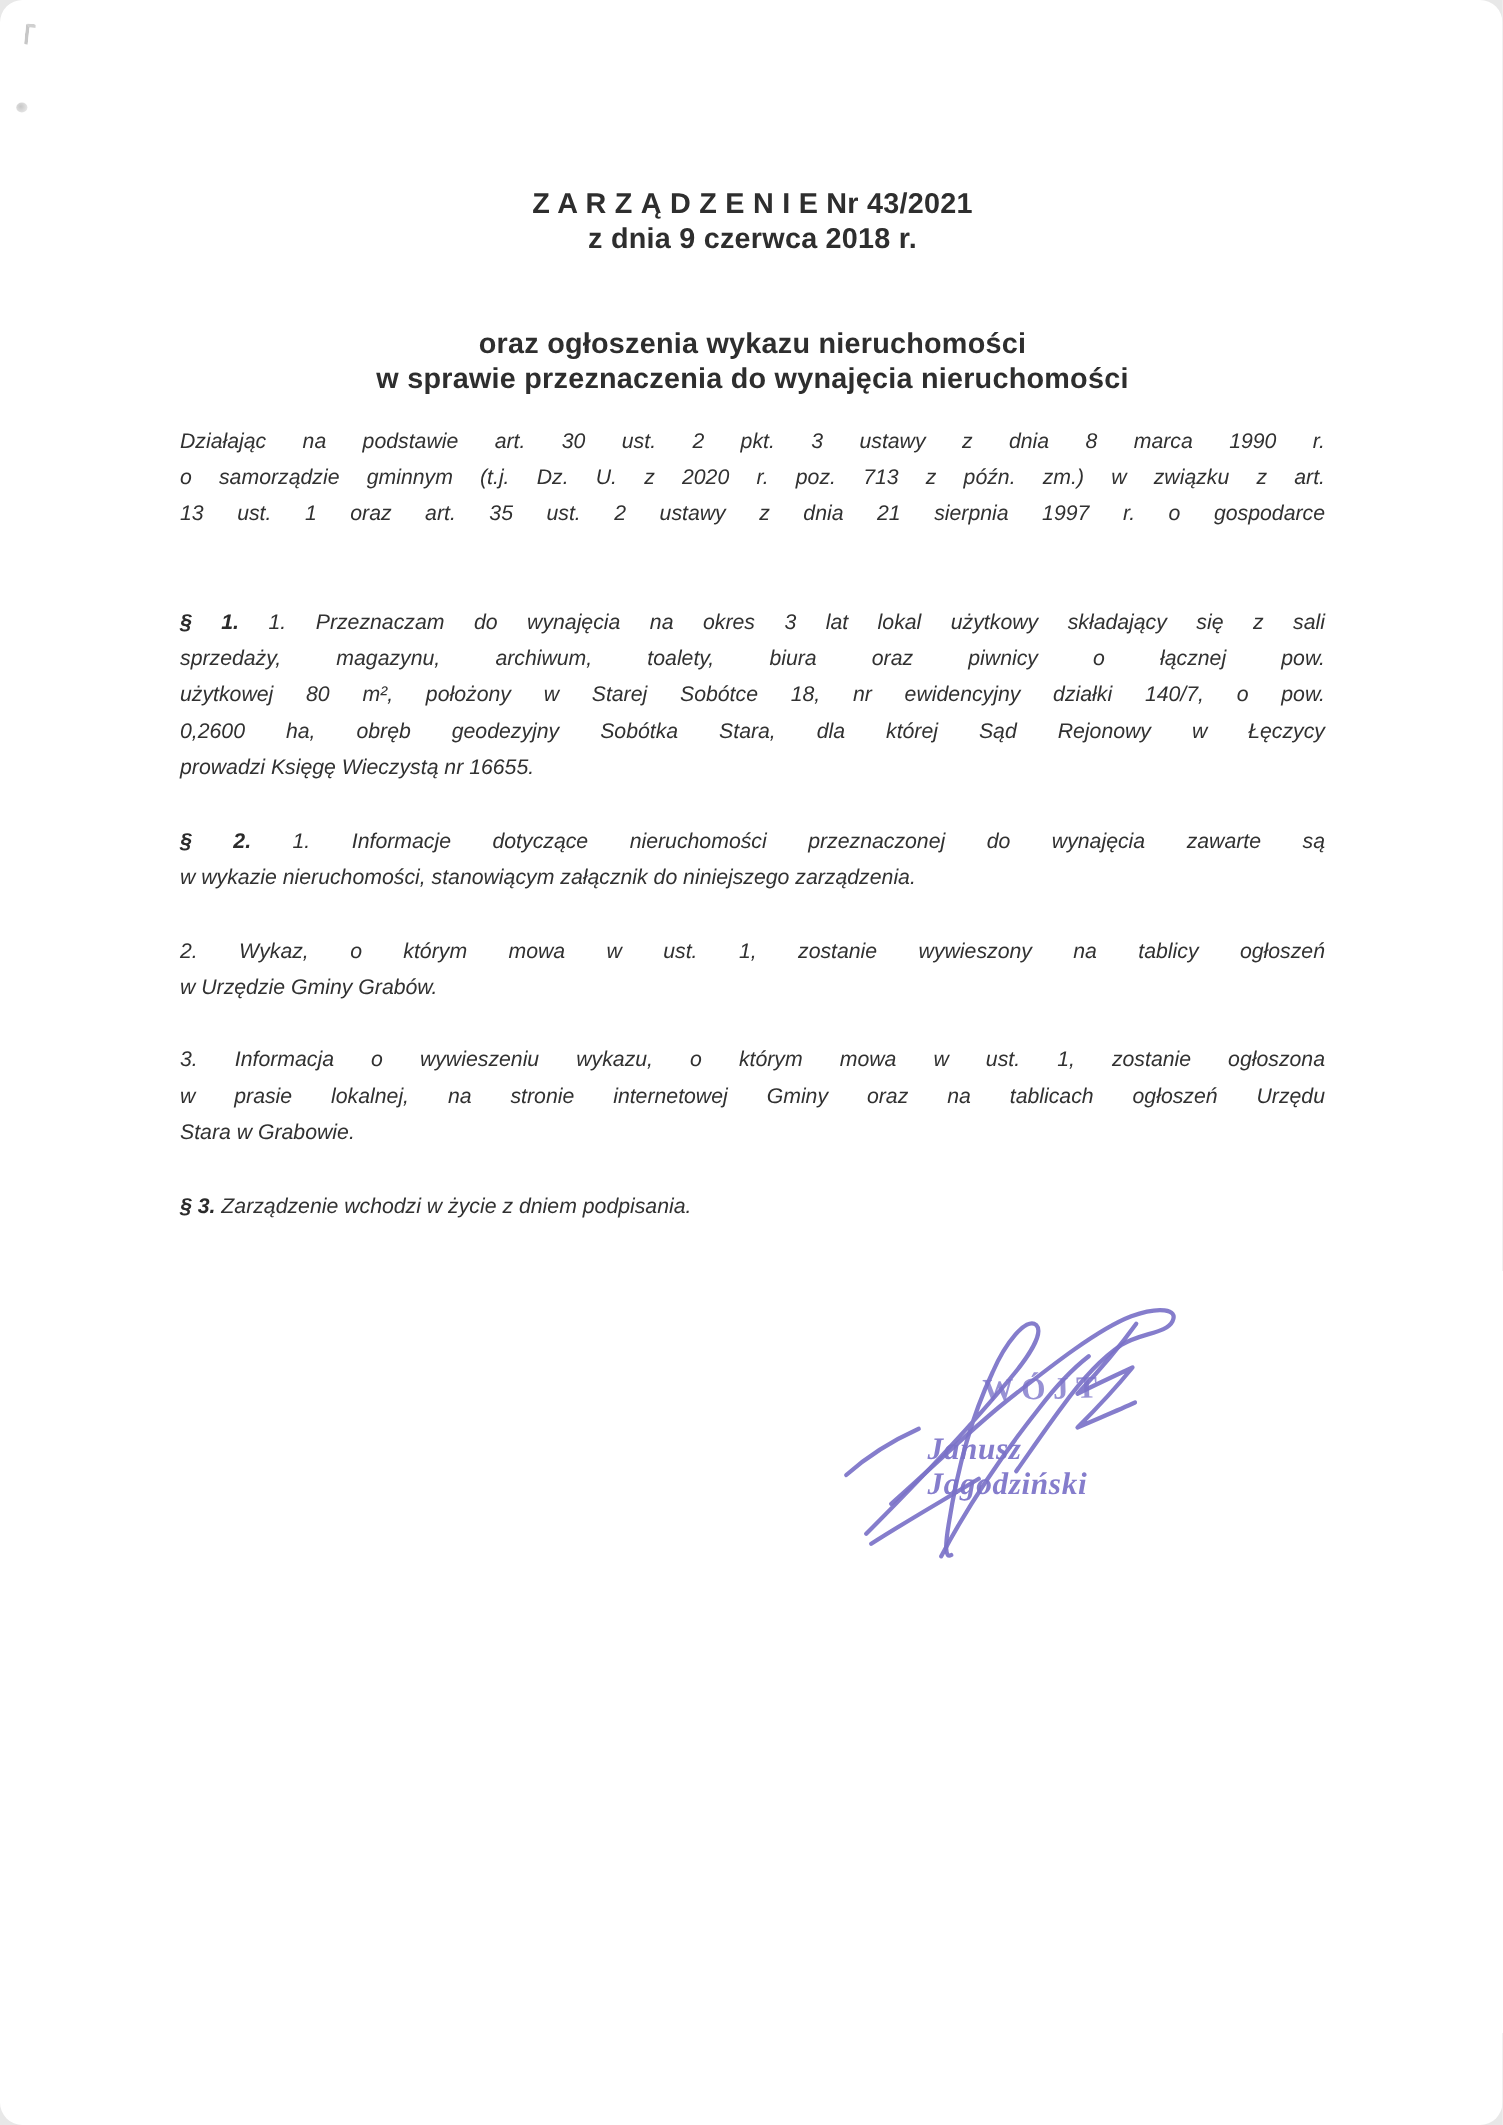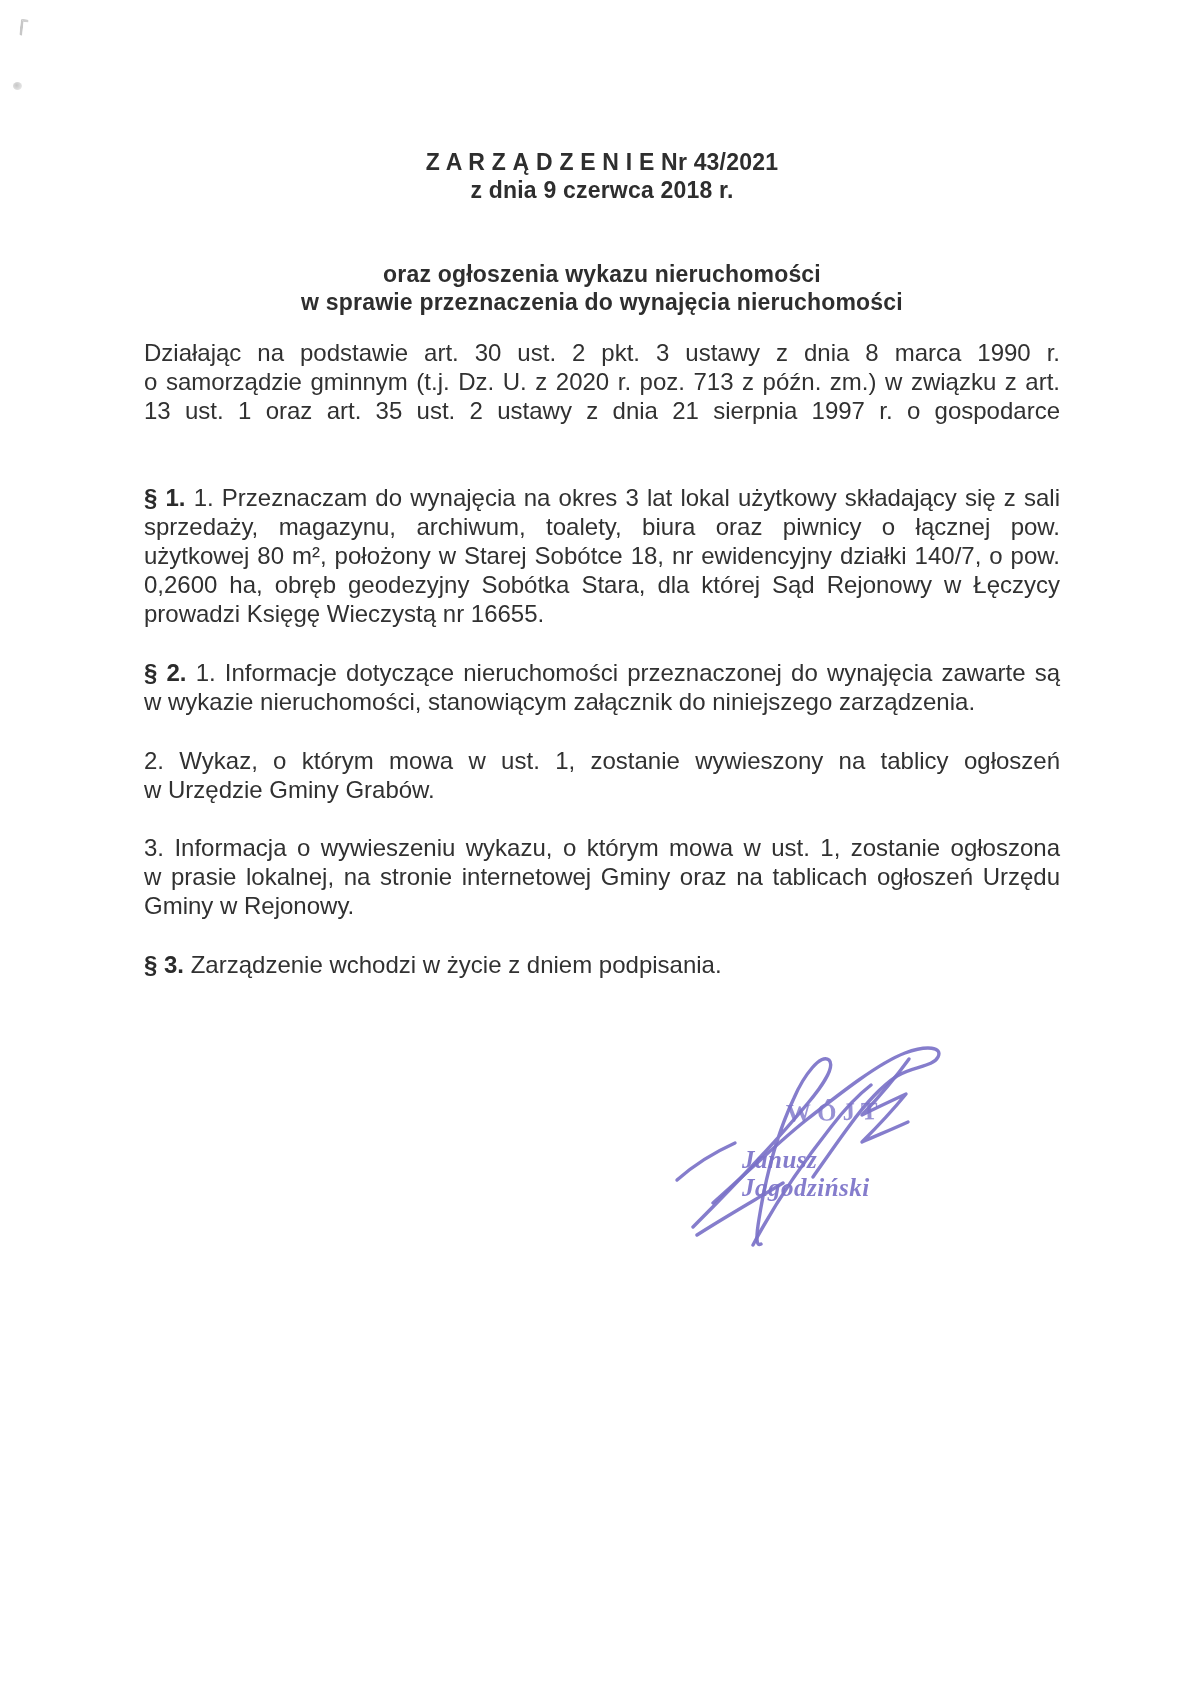--- a/index.html
+++ b/index.html
@@ -4,20 +4,21 @@
 <style>
   html,body { margin:0; padding:0; background:#e8e8e8; }
   .page {
     position:relative;
     width:1202px; height:1700px;
     margin:0 auto;
     background:var(--paper,#ffffff);
     font-family:"Liberation Sans", sans-serif;
     color:var(--text,#303030);
     overflow:hidden;
+    border-radius:18px;
   }
 
   
   .speck1 {
     position:absolute; left:20px; top:19px; width:5px; height:14px;
     border-left:3px solid #9a9a9a; border-top:3px solid #ababab;
     opacity:.55; transform:rotate(6deg); border-radius:2px;
   }
   .speck2 {
     position:absolute; left:13px; top:82px; width:9px; height:8px;
@@ -32,22 +33,23 @@
     font-size:23px; line-height:28px;
     color:#2e2e2e;
     letter-spacing:.2px;
   }
   .title-block   { top:148px; }
   .subject-block { top:260px; }
 
   
   .body-para {
     position:absolute; left:144px; width:916px;
-    font-size:24px; line-height:29px;
+    font-size:17px; line-height:29px;
     color:#313131;
+    font-style:italic;
   }
   .body-para .line { text-align:justify; text-align-last:justify; white-space:normal; }
   .body-para .line.last { text-align-last:left; }
   .body-para.justify-last .line.last { text-align-last:justify; }
   .body-para strong { font-weight:bold; color:#2b2b2b; }
 
   
   .stamp-title {
     position:absolute; left:786px; top:1098px; width:110px;
     font-family:"Liberation Serif", serif;
@@ -112,21 +114,21 @@
     </div>
 
   <div class="body-para" style="top:746px">
       <div class="line">2. Wykaz, o którym mowa w ust. 1, zostanie wywieszony na tablicy ogłoszeń</div>
       <div class="line last">w Urzędzie Gminy Grabów.</div>
     </div>
 
   <div class="body-para" style="top:833px">
       <div class="line">3. Informacja o wywieszeniu wykazu, o którym mowa w ust. 1, zostanie ogłoszona</div>
       <div class="line">w prasie lokalnej, na stronie internetowej Gminy oraz na tablicach ogłoszeń Urzędu</div>
-      <div class="line last">Gminy w Rejonowy.</div>
+      <div class="line last">Stara w Grabowie.</div>
     </div>
 
   <div class="body-para" style="top:950px">
       <div class="line last"><strong>§ 3.</strong> Zarządzenie wchodzi w życie z dniem podpisania.</div>
     </div>
 
   <div class="stamp-title">WÓJT</div>
 
   <div class="signer-name">Janusz Jagodziński</div>
 

